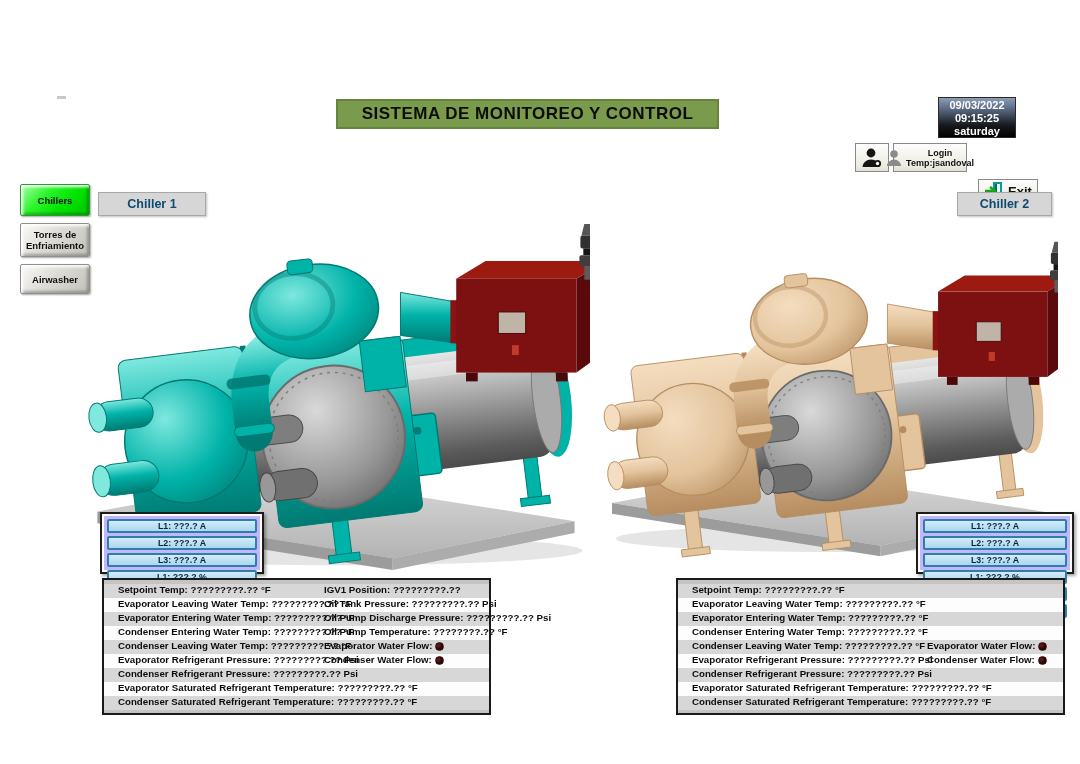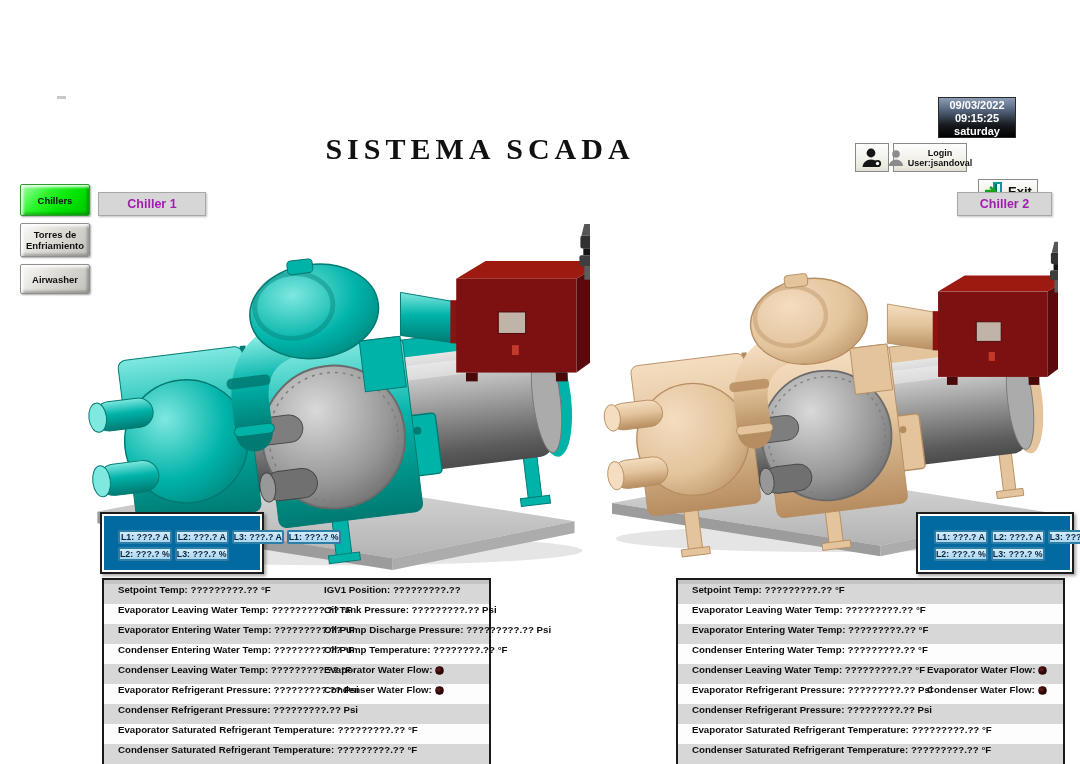--- a/index.html
+++ b/index.html
@@ -33,66 +33,66 @@
   .side-btn{left:20px;width:70px;border:1px solid #8f8f8f;border-radius:2px;box-sizing:border-box;
             background:linear-gradient(135deg,#fbfbf9 0%,#dedcd6 45%,#c2c0ba 100%);
             box-shadow:inset 2px 2px 3px rgba(255,255,255,.95),inset -2px -2px 3px rgba(0,0,0,.28),1px 1px 2px rgba(0,0,0,.35);
             font-size:9.5px;font-weight:bold;color:#111;display:flex;align-items:center;justify-content:center;
             text-align:center;line-height:11px;cursor:pointer;padding:14px;}
   .side-btn.active{background:linear-gradient(135deg,#a4ffa6 0%,#2bf52b 35%,#00e400 65%,#00c400 100%);
                    border-color:#2c9a2c;}
 
   
   .chiller-label{top:192px;height:24px;background:#d6d6d6;border:1px solid #a8a8a8;box-sizing:border-box;
-                 box-shadow:1px 1px 2px rgba(0,0,0,.25);font-size:12.5px;font-weight:bold;color:#a21caf;
+                 box-shadow:1px 1px 2px rgba(0,0,0,.25);font-size:12.5px;font-weight:bold;color:#0c4a6e;
                  text-align:center;line-height:22px;}
   .chiller-label.pos1{left:98px;width:108px;}
   .chiller-label.pos2{left:957px;width:95px;}
 
   
   .figure{z-index:1;}
   .figure.pos1{left:78px;top:222px;width:512px;height:352px;}
   .figure.pos2{left:596px;top:230px;width:462px;height:340px;}
   .figure svg{width:100%;height:100%;display:block;}
 
   
-  .phase-panel{z-index:5;border:2px solid #1c1c1c;background:#0369a1;
+  .phase-panel{z-index:5;border:2px solid #1c1c1c;background:#c4b5fd;
                box-shadow:inset 0 0 0 2px #ffffff,2px 2px 3px rgba(0,0,0,.35);
-               display:grid;grid-template-columns:repeat(4,1fr);gap:3px;padding:16px;box-sizing:border-box;}
+               display:grid;grid-template-columns:repeat(1,1fr);gap:3px;padding:5px;box-sizing:border-box;}
   .phase-panel.pos1{left:100px;top:512px;width:164px;height:62px;}
   .phase-panel.pos2{left:916px;top:512px;width:158px;height:62px;}
   .phase-cell{background:linear-gradient(180deg,#d2ecfa,#abd6ee);border:2px solid #2e7fa8;border-radius:2px;
               font-size:8.8px;font-weight:bold;color:#0a2540;display:flex;align-items:center;justify-content:center;
               white-space:nowrap;}
 
   
   .readings-table{z-index:5;width:389px;border:2px solid #1a1a1a;background:#c4c4c4;
                   box-sizing:border-box;padding:4px 0 3px 0;top:578px;}
   .readings-table.pos1{left:102px;}
   .readings-table.pos2{left:676px;}
-  .trow{position:relative;height:20px;background:#d7d7d7;white-space:nowrap;}
+  .trow{position:relative;height:14px;background:#d7d7d7;white-space:nowrap;}
   .trow:nth-child(even){background:#fdfdfd;}
   .tcell{position:absolute;top:0;font-size:9.7px;font-weight:bold;color:#0d0d0d;line-height:11.4px;}
   .tcell.cl{left:14px;}
   .readings-table.pos1 .tcell.cr{left:220px;}
   .readings-table.pos2 .tcell.cr{left:249px;}
   .led{display:inline-block;width:9px;height:9px;border-radius:50%;margin-left:3px;vertical-align:-1.5px;
        background:radial-gradient(circle at 35% 35%,#6a2020 0%,#2a0606 55%,#180202 100%);
        border:1px solid #3c0d0d;box-sizing:border-box;}
 
   .icon{display:inline-flex;align-items:center;justify-content:center;}
 </style>
 </head>
 <body>
 
 <div class="screen">
 
   <div class="abs artifact"></div>
 
-  <div class="abs subtitle">SISTEMA SCADA</div>
+  <div class="abs title-bar">SISTEMA DE MONITOREO Y CONTROL</div>
 
   <div class="abs clock">
     <div>09/03/2022</div>
     <div>09:15:25</div>
     <div>saturday</div>
   </div>
 
   <button class="abs hbtn user-btn">
     <span class="icon">
       <svg width="22" height="22" viewBox="0 0 22 22">
@@ -106,21 +106,21 @@
 
   <button class="abs hbtn login-btn">
     <span class="icon">
       <svg width="16" height="18" viewBox="0 0 16 18">
         <circle cx="8" cy="5" r="3.8" fill="#8b8b8b"></circle>
         <path d="M1 17 a7 6.5 0 0 1 14 0 Z" fill="#8b8b8b"></path>
       </svg>
     </span>
     <span class="login-txt">
       <div>Login</div>
-      <div>User:jsandoval</div>
+      <div>Temp:jsandoval</div>
     </span>
   </button>
 
   <button class="abs hbtn exit-btn">
     <span class="icon">
       <svg width="20" height="20" viewBox="0 0 20 20">
         <rect x="9" y="1" width="9" height="18" fill="#0a9a92"></rect>
         <rect x="11" y="3" width="5" height="14" fill="#e8fbfa"></rect>
         <rect x="11" y="3" width="2" height="14" fill="#066a64"></rect>
         <path d="M1 10 h9 M6 6 l5 4 -5 4" stroke="#17a617" stroke-width="2.6" fill="none"></path>

